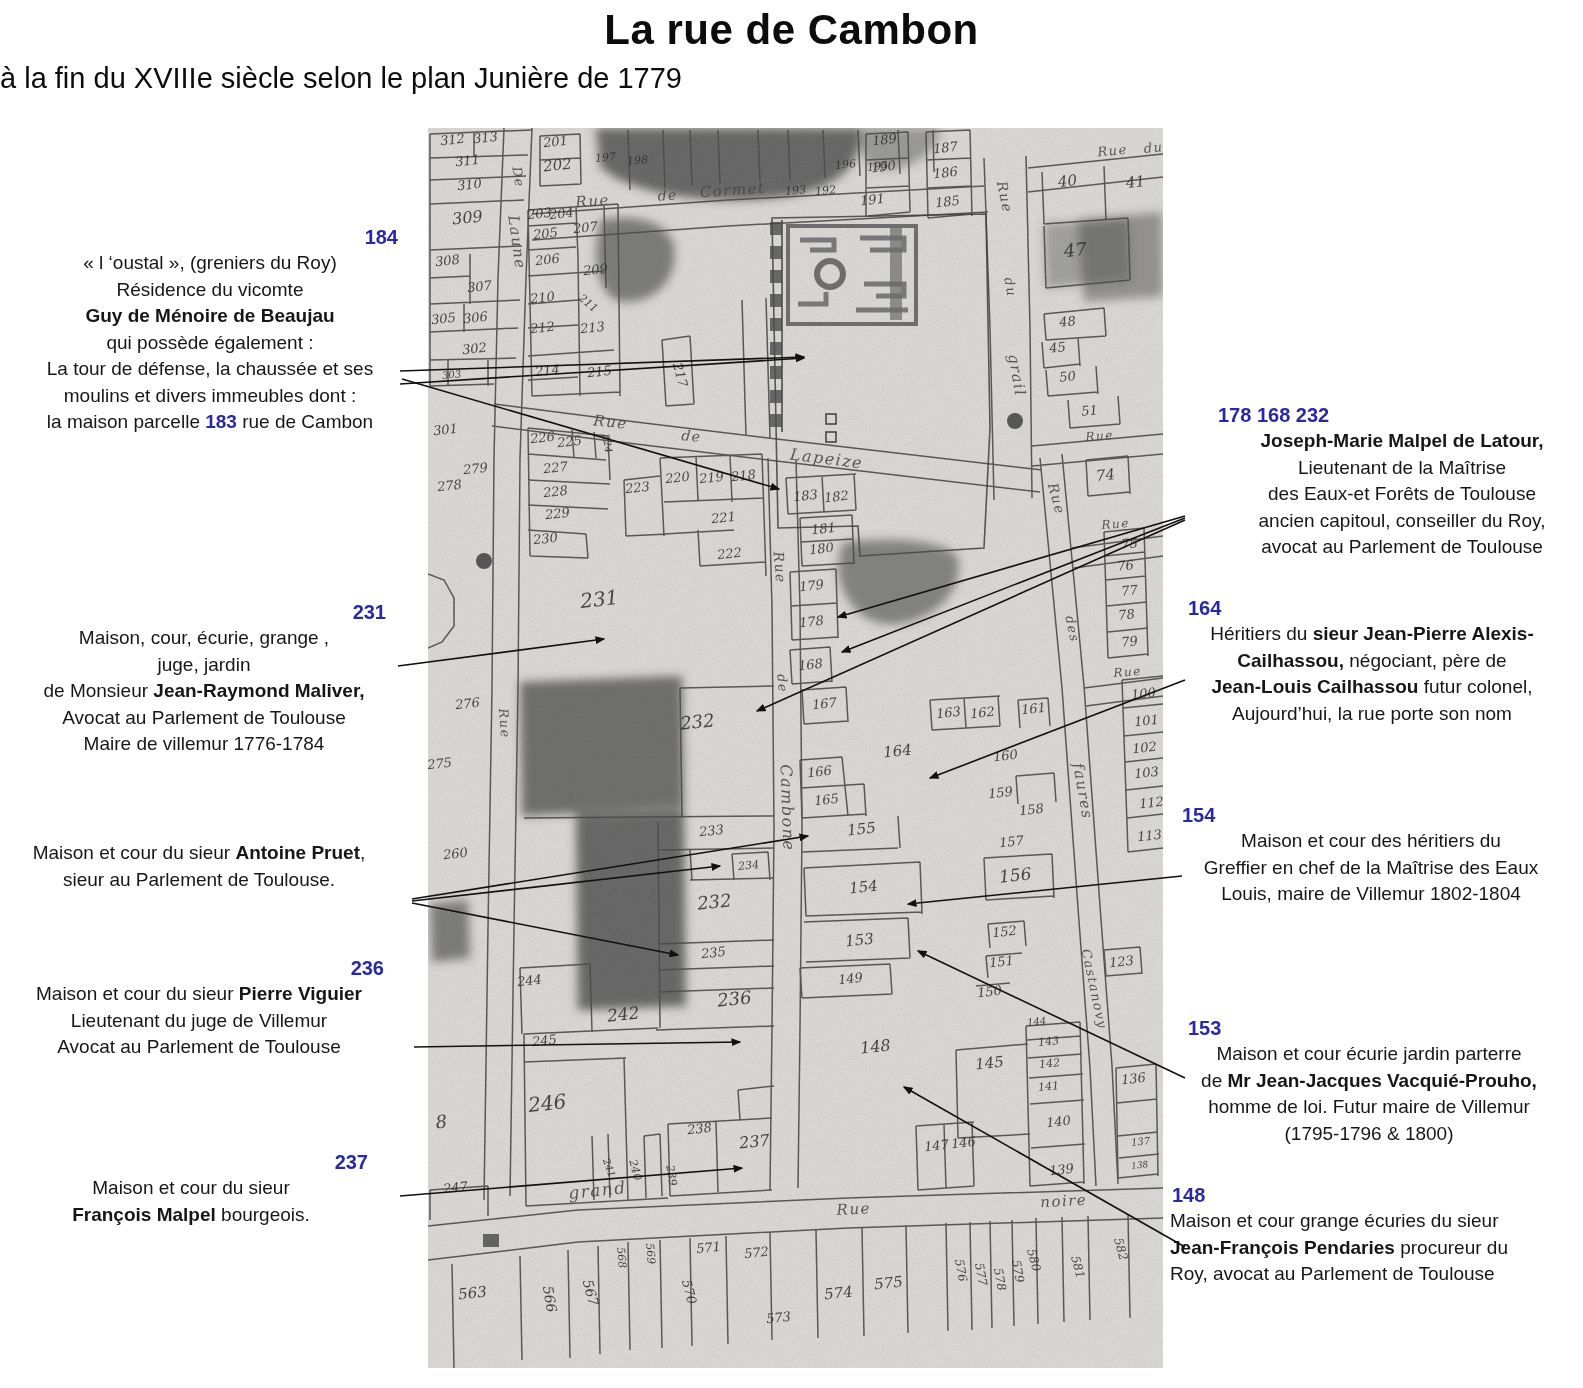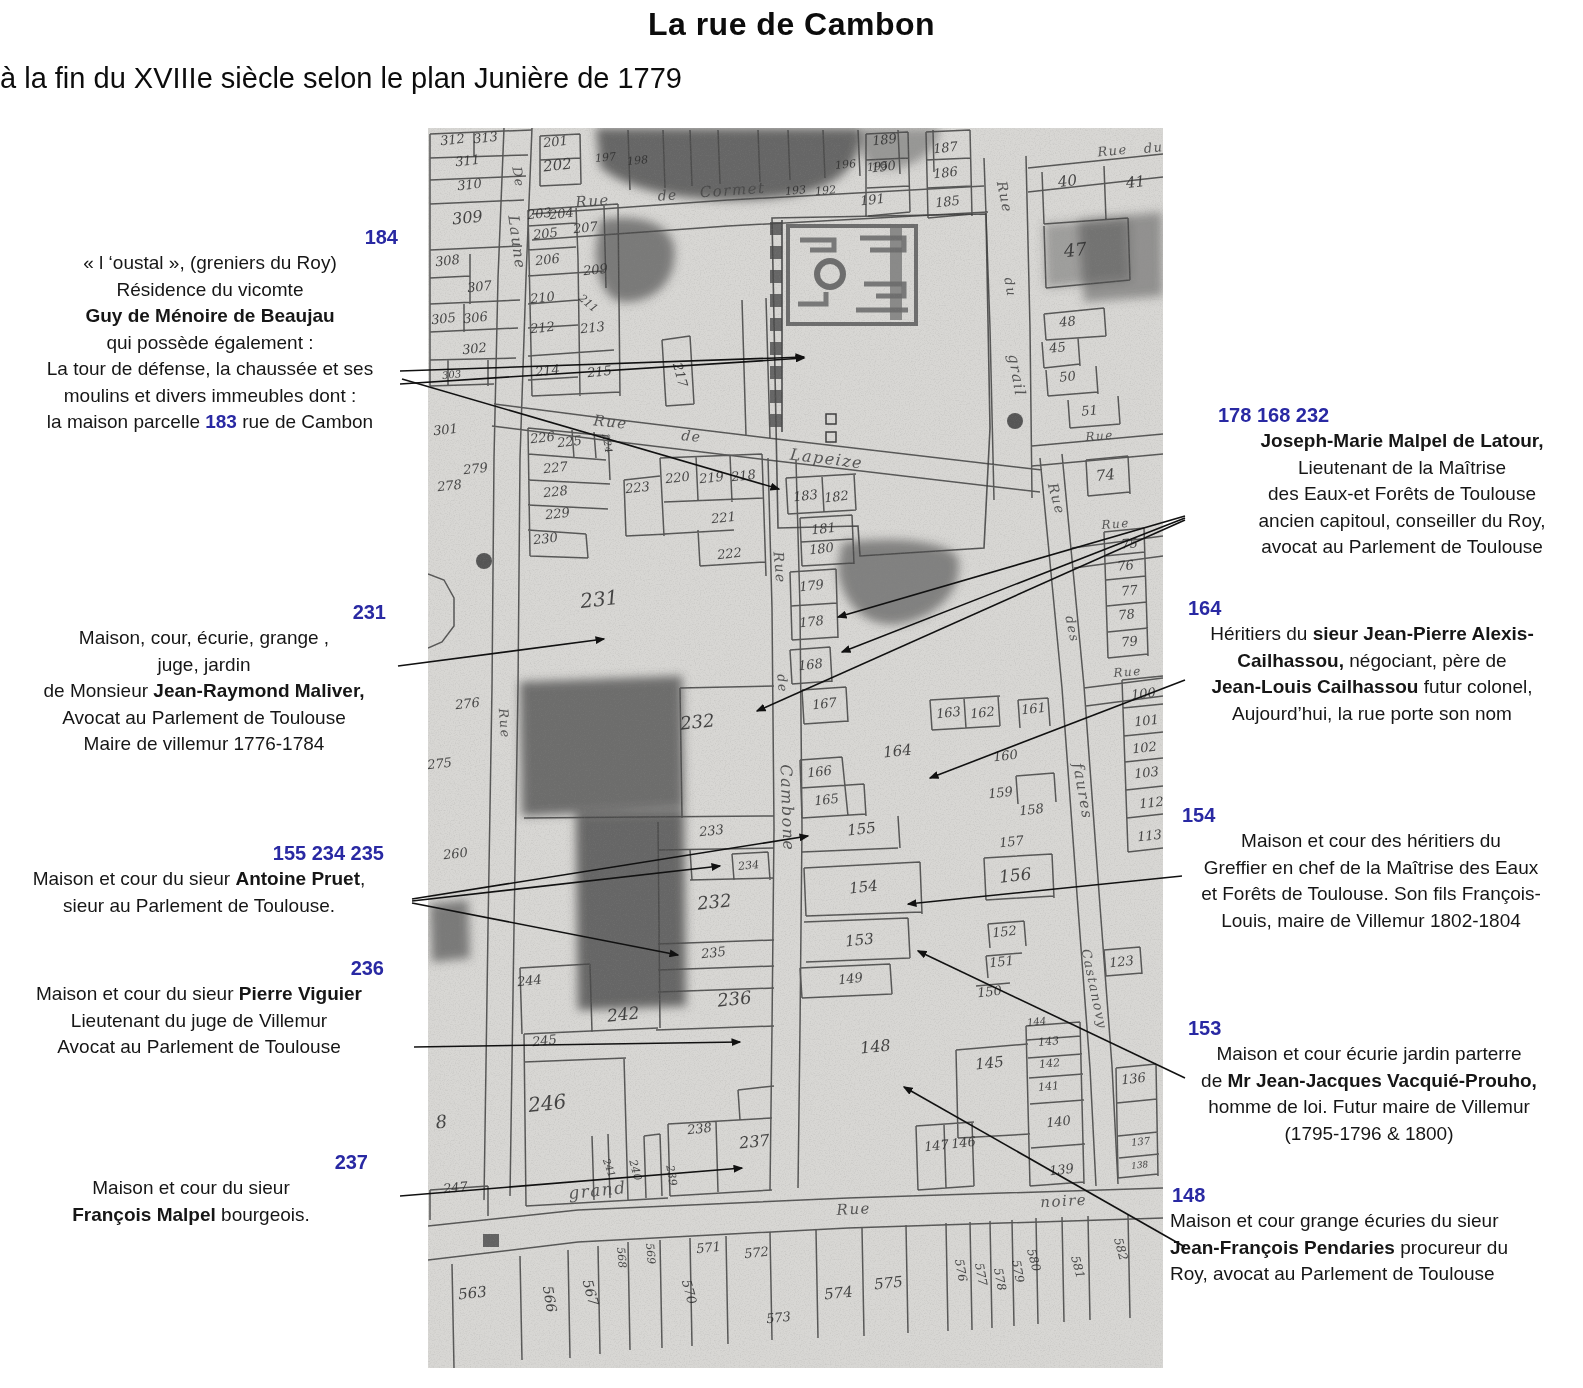--- a/index.html
+++ b/index.html
@@ -1,20 +1,20 @@
 <!DOCTYPE html>
 <html><head>
 <meta charset="utf-8">
 <style>
   :root{ --blue:#2929a3; }
   html,body{margin:0;padding:0;}
   body{width:1583px;height:1388px;position:relative;background:#ffffff;
        font-family:"Liberation Sans",sans-serif;overflow:hidden;color:#111;}
   .page-title{position:absolute;top:6px;left:0;width:100%;text-align:center;
-       font-size:32px;font-weight:600;letter-spacing:.5px;color:#0c0c0c;}
+       font-size:42px;font-weight:600;letter-spacing:.5px;color:#0c0c0c;}
   .page-subtitle{position:absolute;top:62px;left:0;width:100%;text-align:left;
        font-size:29px;font-weight:400;color:#0c0c0c;}
   #map-wrap{position:absolute;left:428px;top:128px;width:735px;height:1240px;}
   #overlay{position:absolute;left:0;top:0;width:1583px;height:1388px;pointer-events:none;}
   .blk{position:absolute;font-size:19px;line-height:26.5px;text-align:center;color:#161616;}
   .blk .num{font-weight:700;font-size:20px;line-height:26px;color:var(--blue);}
   .side-left .num{text-align:right;padding-right:14px;}
   .side-right .num{text-align:left;padding-left:2px;}
   .blk b{font-weight:700;margin-top:40px;}
   .blk .bl{color:var(--blue);}
@@ -361,21 +361,20 @@
     </div>
     <div class="blk blk-l2">
       <div class="num">231</div>
       <div class="ln"><span>Maison, cour,  écurie, grange ,</span></div>
       <div class="ln"><span>juge, jardin</span></div>
       <div class="ln"><span>de Monsieur </span><b>Jean-Raymond Maliver,</b></div>
       <div class="ln"><span>Avocat au Parlement de Toulouse</span></div>
       <div class="ln"><span>Maire de villemur 1776-1784</span></div>
     </div>
     <div class="blk blk-l3">
-      <div class="num">155 234 235</div>
       <div class="ln"><span>Maison et cour du sieur </span><b>Antoine Pruet</b><span>,</span></div>
       <div class="ln"><span>sieur au Parlement de Toulouse.</span></div>
     </div>
     <div class="blk blk-l4">
       <div class="num">236</div>
       <div class="ln"><span>Maison et cour du sieur </span><b>Pierre Viguier</b></div>
       <div class="ln"><span>Lieutenant du juge de Villemur</span></div>
       <div class="ln"><span>Avocat au Parlement de Toulouse</span></div>
     </div>
     <div class="blk blk-l5">
@@ -397,21 +396,20 @@
       <div class="num">164</div>
       <div class="ln"><span>Héritiers du </span><b>sieur Jean-Pierre Alexis-</b></div>
       <div class="ln"><b>Cailhassou,</b><span> négociant,  père de</span></div>
       <div class="ln"><b>Jean-Louis Cailhassou</b><span> futur colonel,</span></div>
       <div class="ln"><span>Aujourd’hui, la rue porte son nom</span></div>
     </div>
     <div class="blk blk-r3">
       <div class="num">154</div>
       <div class="ln"><span>Maison et cour des héritiers du</span></div>
       <div class="ln"><span>Greffier en chef de la Maîtrise des Eaux</span></div>
-      <div class="ln"><span>et Forêts de Toulouse. Son fils François-</span></div>
       <div class="ln"><span>Louis, maire de Villemur 1802-1804</span></div>
     </div>
     <div class="blk blk-r4">
       <div class="num">153</div>
       <div class="ln"><span>Maison et cour écurie jardin parterre</span></div>
       <div class="ln"><span>de </span><b>Mr Jean-Jacques Vacquié-Prouho,</b></div>
       <div class="ln"><span>homme de loi. Futur maire de Villemur</span></div>
       <div class="ln"><span>(1795-1796 &amp;  1800)</span></div>
     </div>
     <div class="blk blk-r5">

